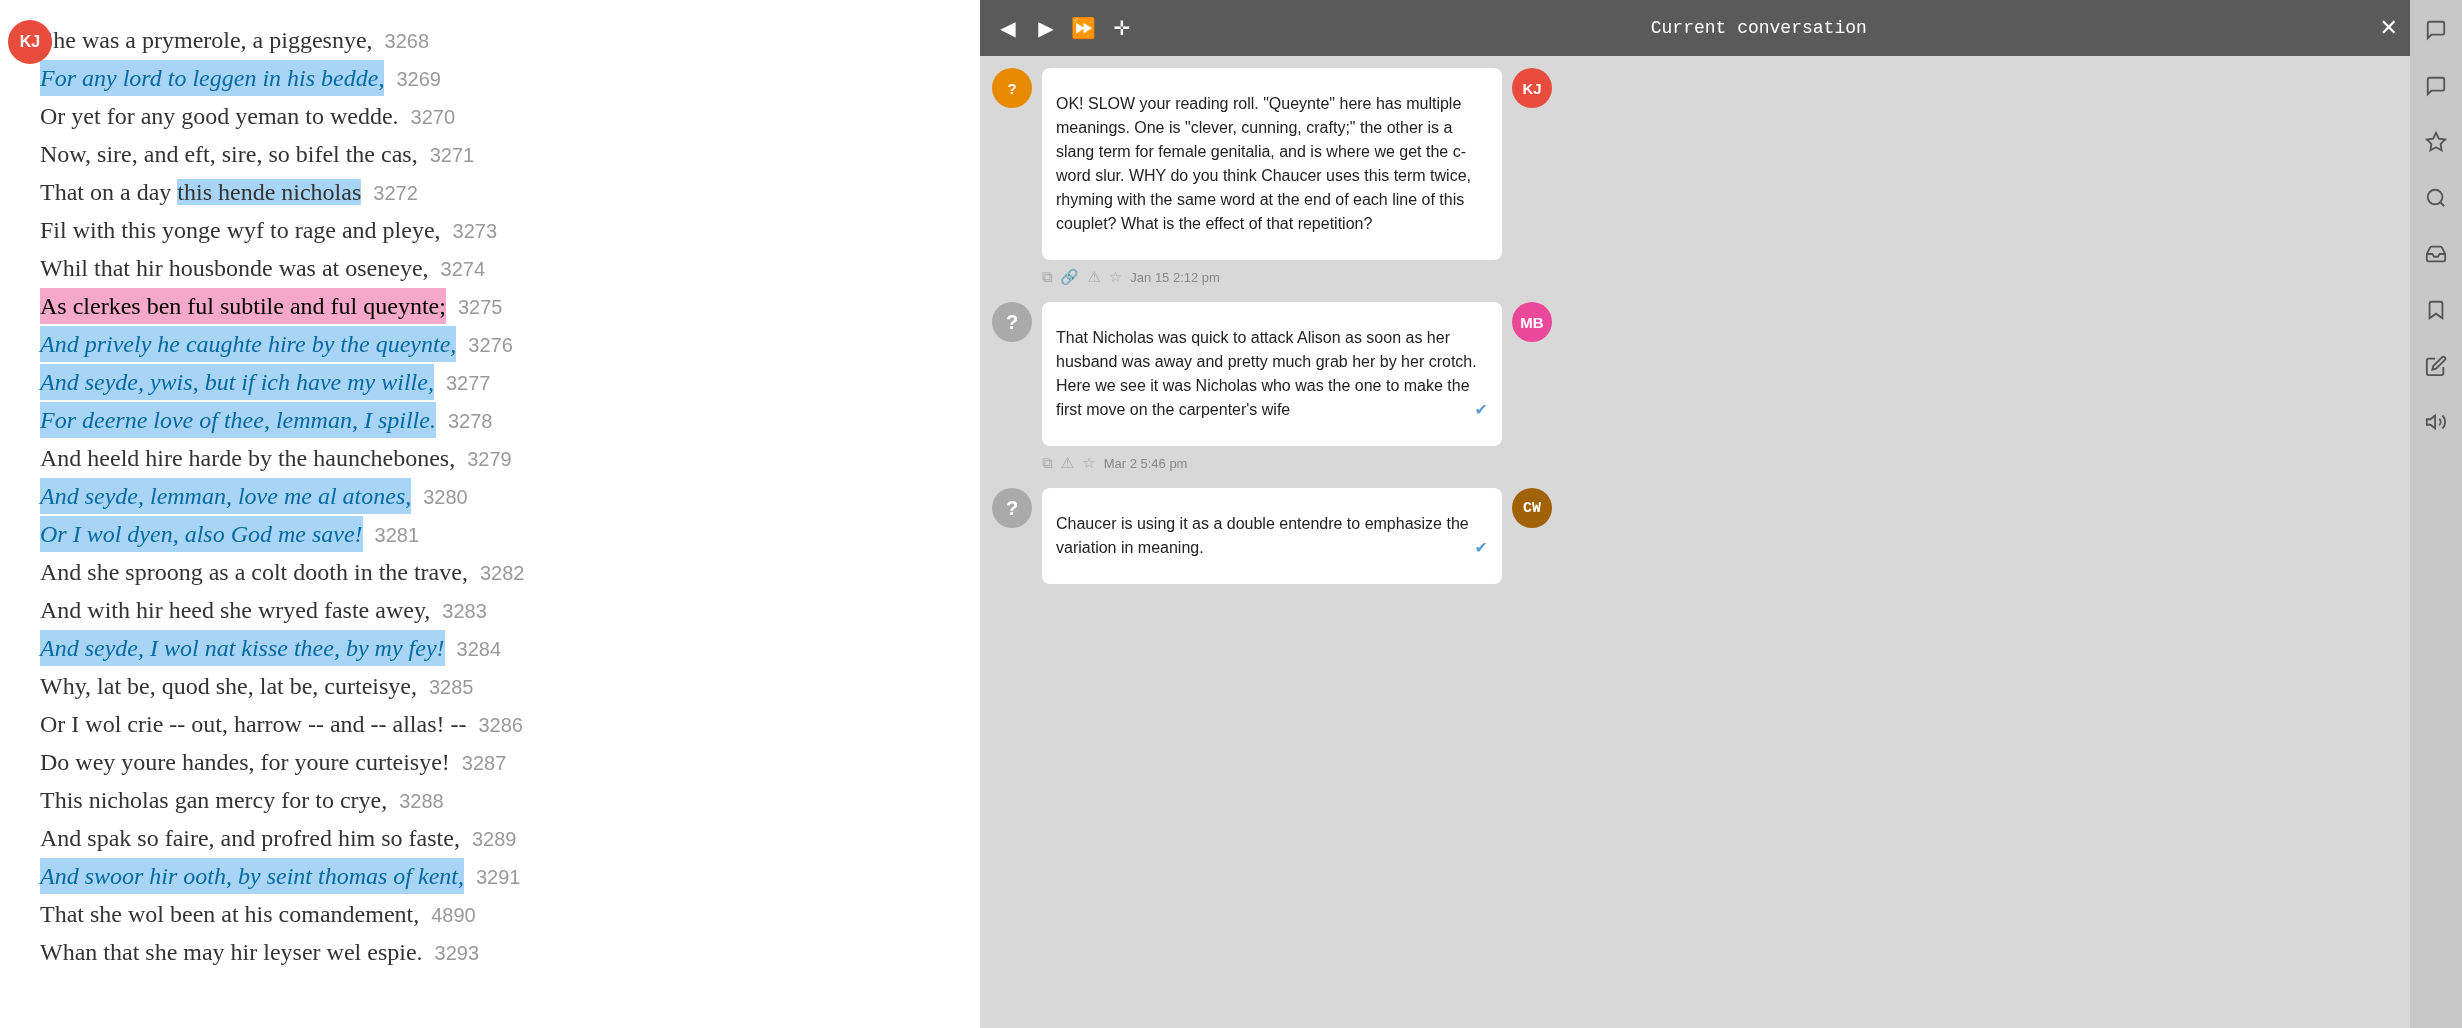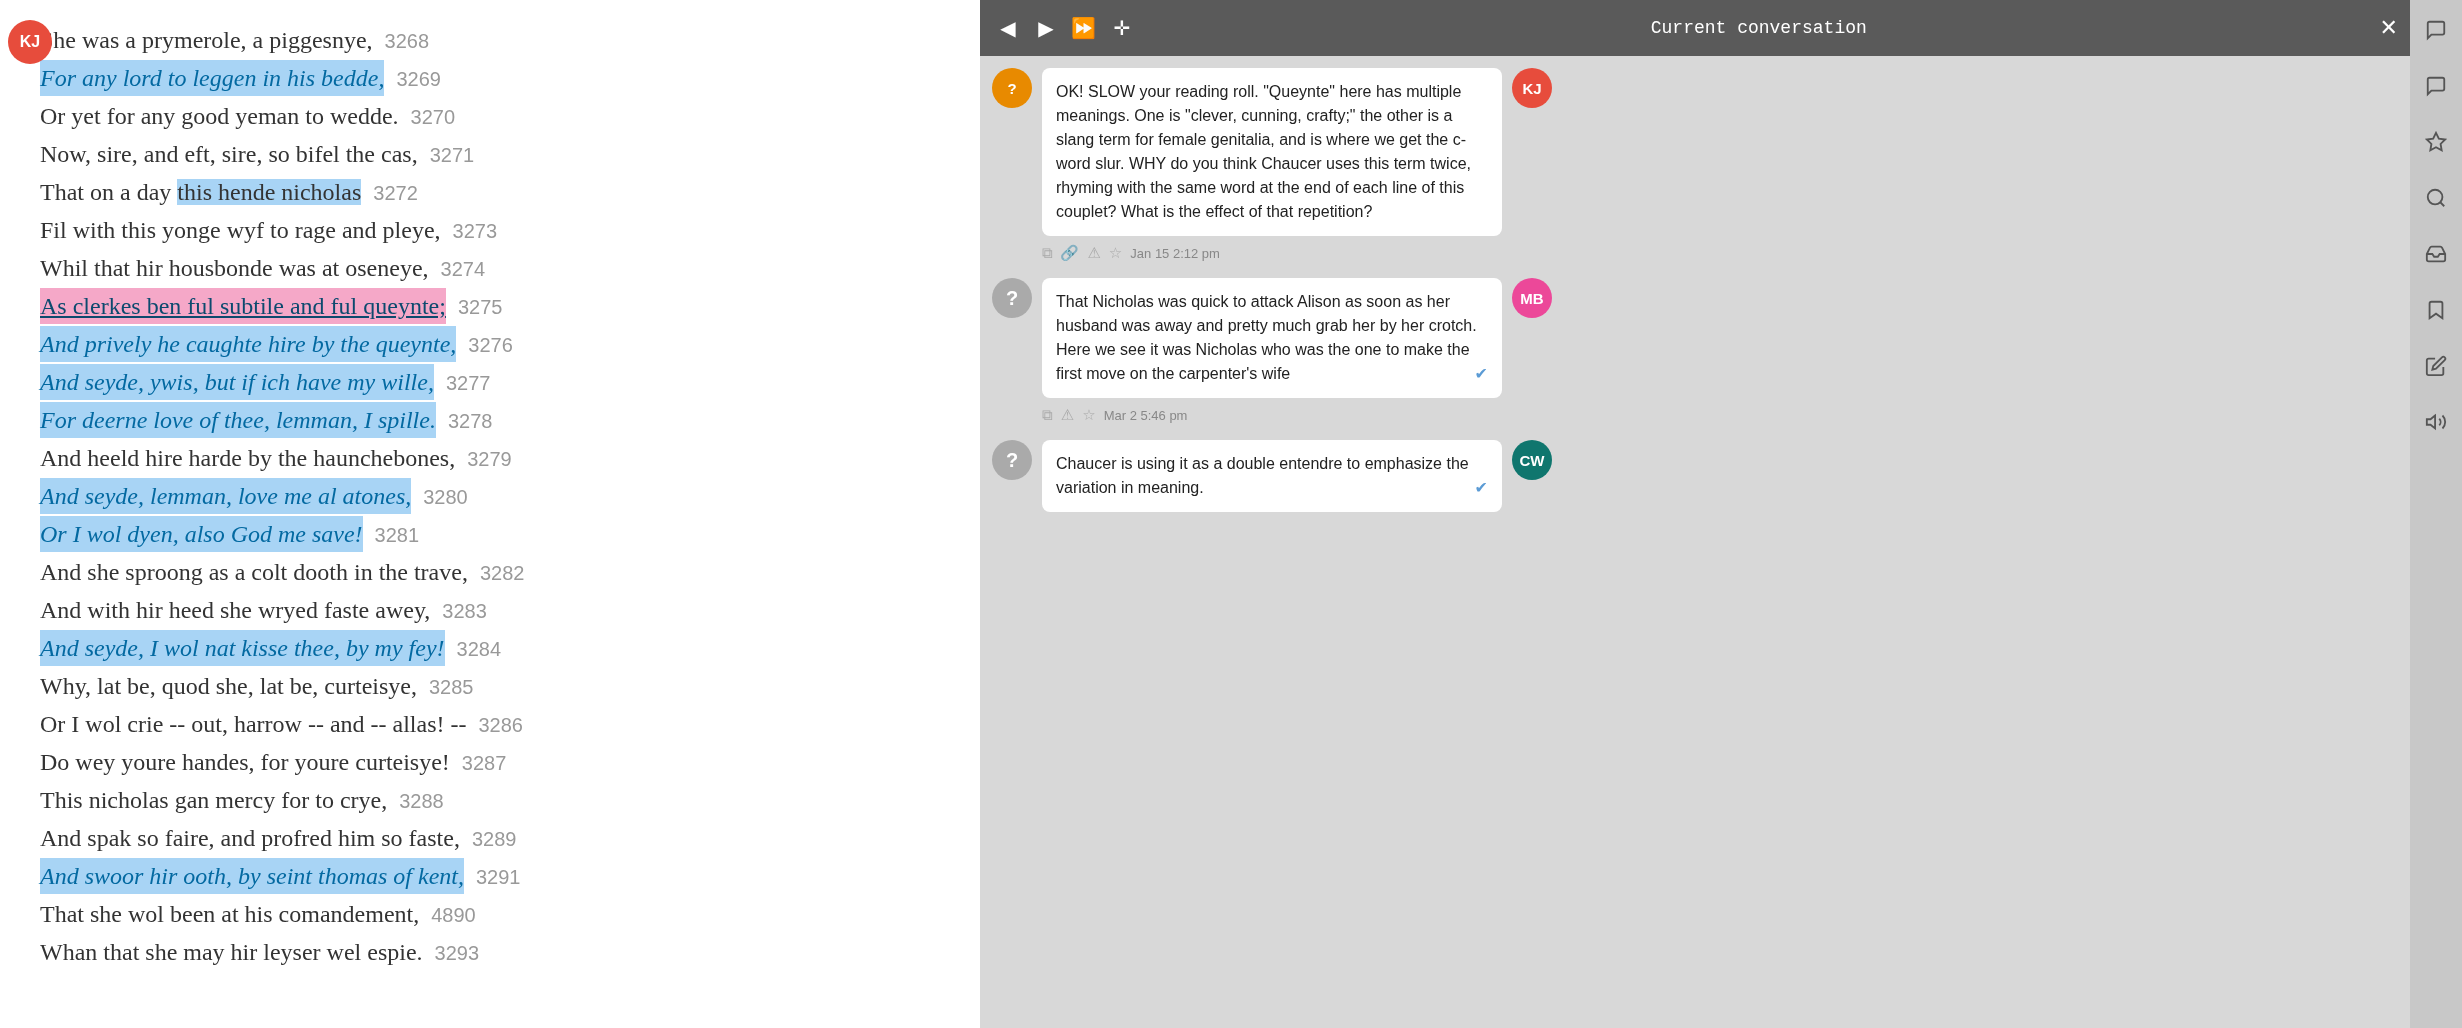--- a/index.html
+++ b/index.html
@@ -51,22 +51,21 @@
     }
 
     .verse-text.highlighted-blue {
       background-color: #a8d4f5;
       color: #0369a1;
       font-style: italic;
     }
 
     .verse-text.highlighted-pink {
       background-color: #f5a8c8;
-      color: #0c4a6e;
-      text-decoration: underline;
+      color: #000000;
     }
 
     .line-number {
       color: #999;
       font-size: 20px;
       margin-left: 12px;
       font-family: Arial, sans-serif;
     }
 
     
@@ -150,27 +149,27 @@
       justify-content: center;
       font-family: Arial, sans-serif;
       font-size: 15px;
       font-weight: bold;
       color: white;
       flex-shrink: 0;
     }
 
     .avatar.orange { background: #e88a00; }
     .avatar.magenta { background: #ec4899; }
-    .avatar.yellow-green { background: #0f766e; }
+    .avatar.yellow-green { background: #a16207; font-family: Liberation Mono, monospace; }
     .avatar.question { background: #aaa; font-size: 20px; }
 
     .bubble {
       background: white;
       border-radius: 8px;
-      padding: 12px 14px;
+      padding: 24px 14px;
       max-width: 460px;
       font-family: Arial, sans-serif;
       font-size: 16px;
       line-height: 1.5;
       color: #222;
       position: relative;
     }
 
     .message-meta {
       display: flex;

